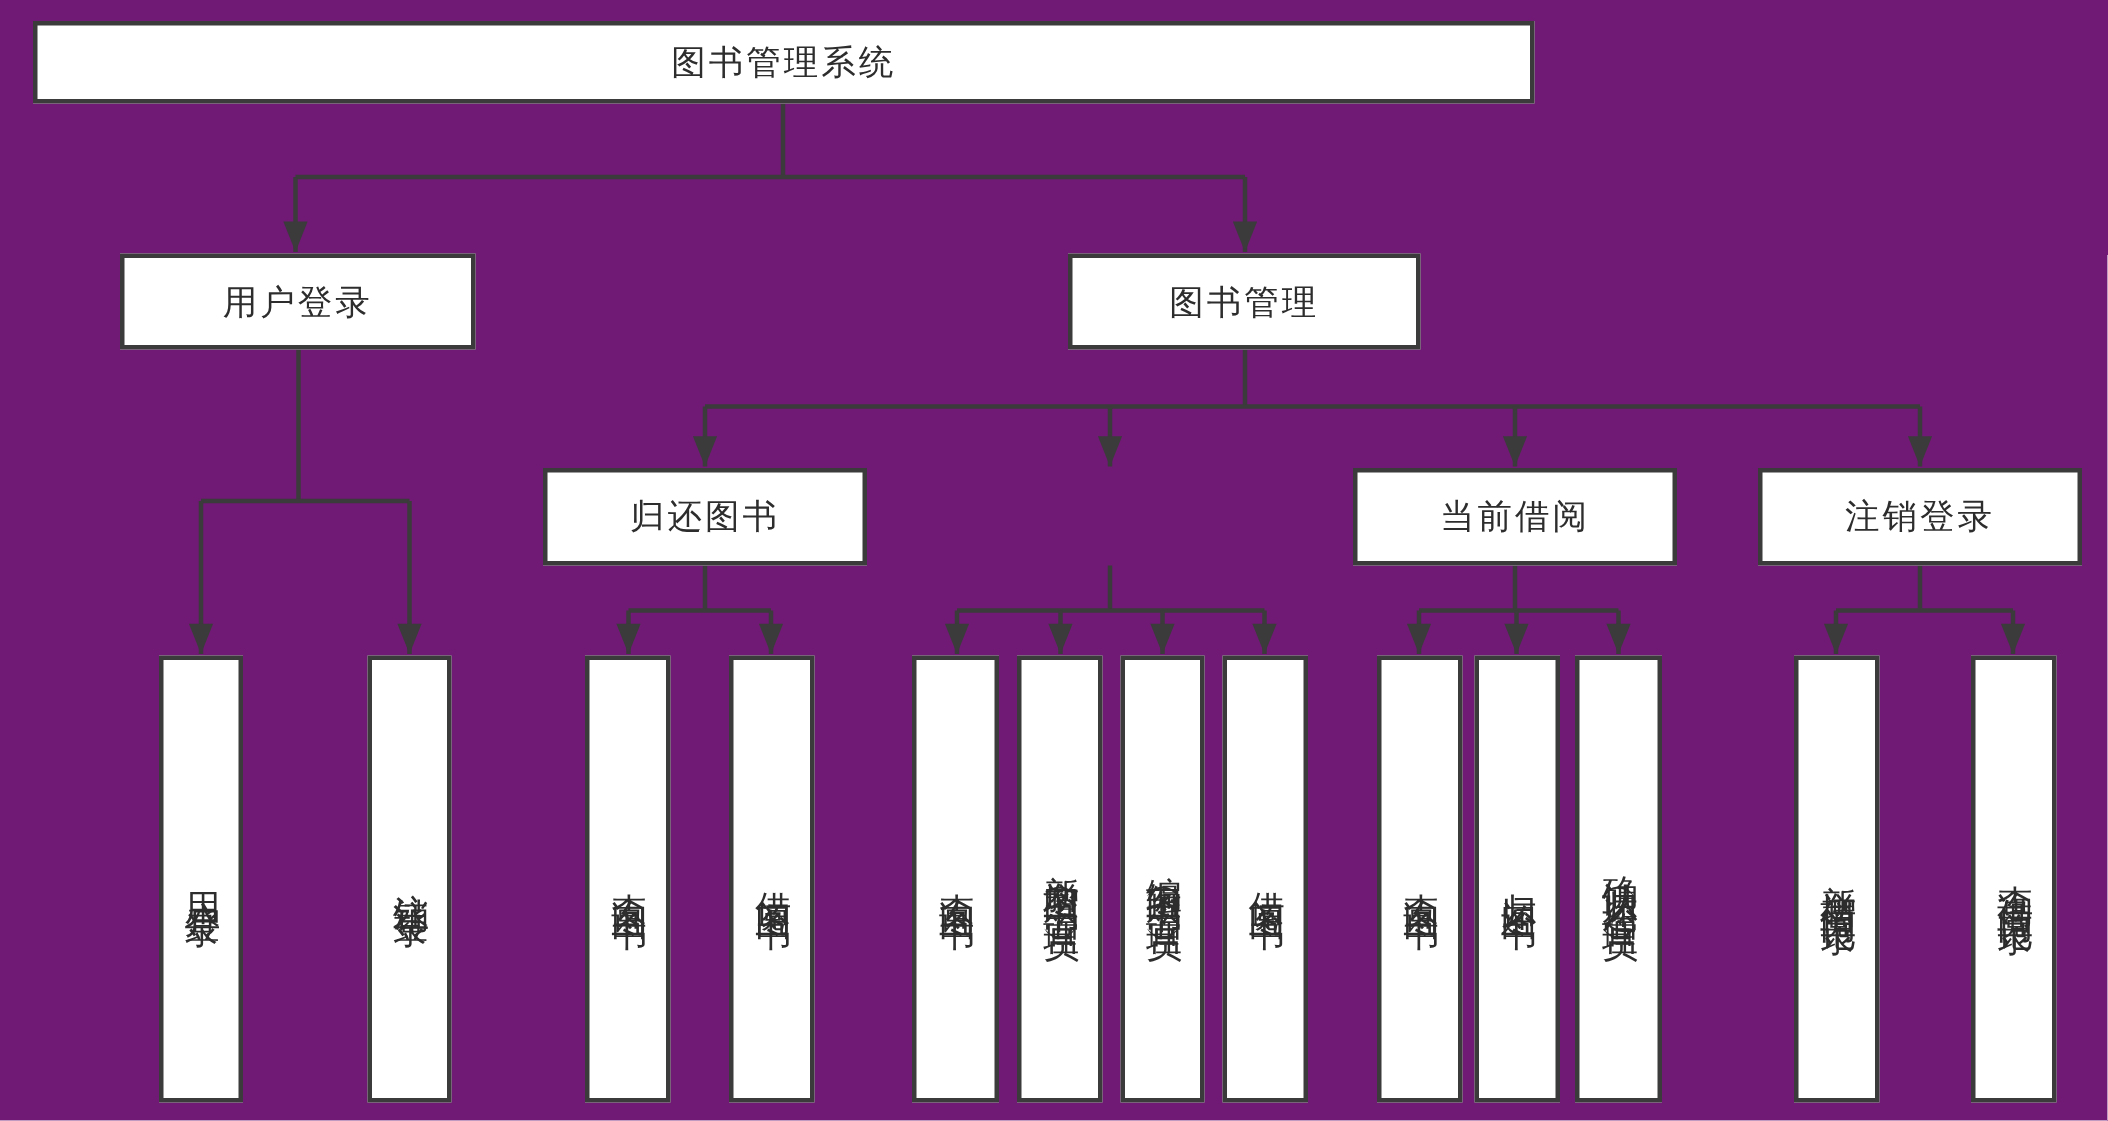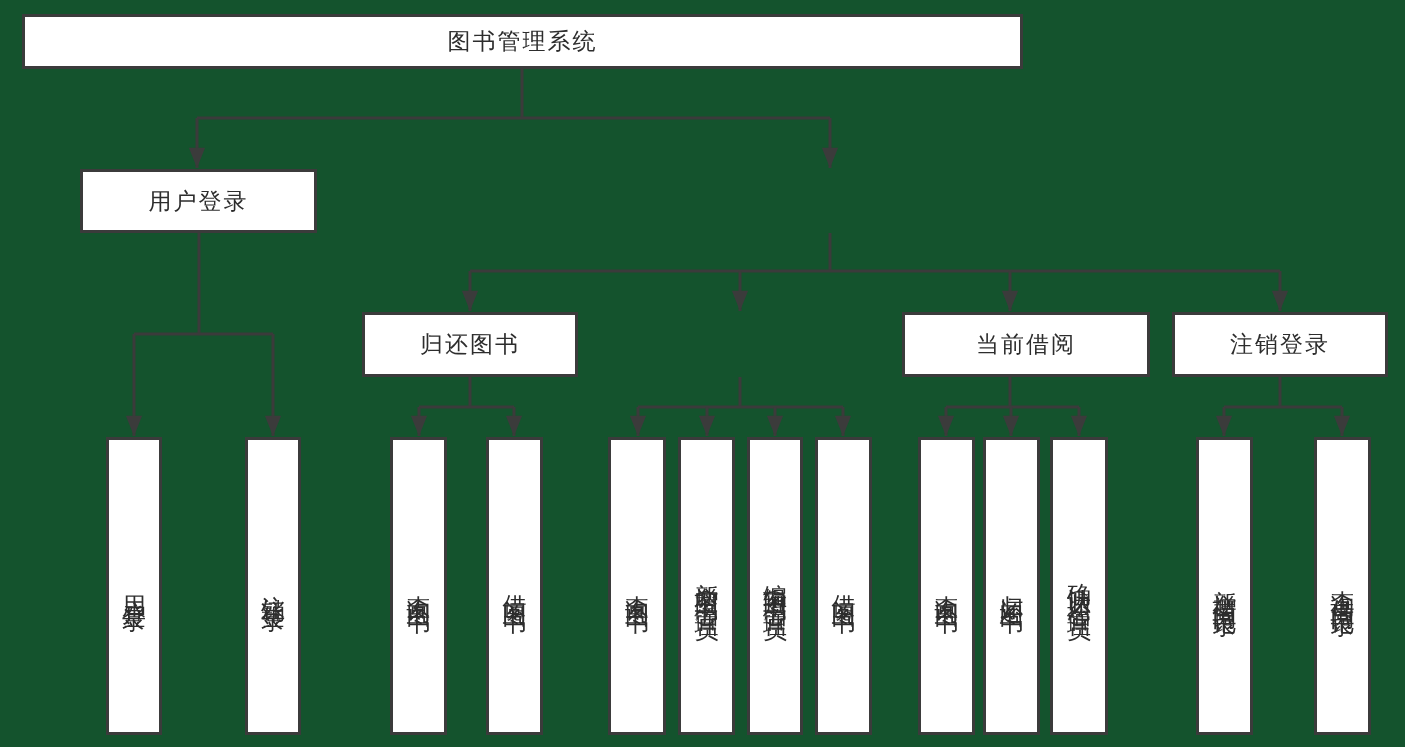--- a/index.html
+++ b/index.html
@@ -5,21 +5,21 @@
   :root{
     --line:#3b3b3b;
     --text:#2d2d2d;
   }
   html,body{margin:0;padding:0;background:#ffffff;}
   body{font-family:"Liberation Sans","DejaVu Sans",sans-serif;}
   .canvas{
     position:relative;
     width:1405px;
     height:747px;
-    background:#14532d;
+    background:#701a75;
     overflow:hidden;
   }
   .wires{
     position:absolute;
     left:0;top:0;
     pointer-events:none;
   }
   .box{
     position:absolute;
     box-sizing:border-box;
@@ -108,25 +108,28 @@
     </g>
   </svg>
 
   <div class="box" style="left:22px;top:14px;width:1001px;height:55px">
     <span class="lbl">图书管理系统</span>
   </div>
 
   <div class="box" style="left:80px;top:169px;width:237px;height:64px">
     <span class="lbl">用户登录</span>
   </div>
+  <div class="box" style="left:712px;top:169px;width:235px;height:64px">
+    <span class="lbl">图书管理</span>
+  </div>
 
   <div class="box" style="left:362px;top:312px;width:216px;height:65px">
     <span class="lbl">归还图书</span>
   </div>
-  <div class="box" style="left:902px;top:312px;width:248px;height:65px">
+  <div class="box" style="left:902px;top:312px;width:216px;height:65px">
     <span class="lbl">当前借阅</span>
   </div>
   <div class="box" style="left:1172px;top:312px;width:216px;height:65px">
     <span class="lbl">注销登录</span>
   </div>
 
   <div class="box leaf" style="left:106px;top:437px;width:56px;height:298px">
     <span class="lbl">用户登录</span>
   </div>
   <div class="box leaf" style="left:245px;top:437px;width:56px;height:298px">

